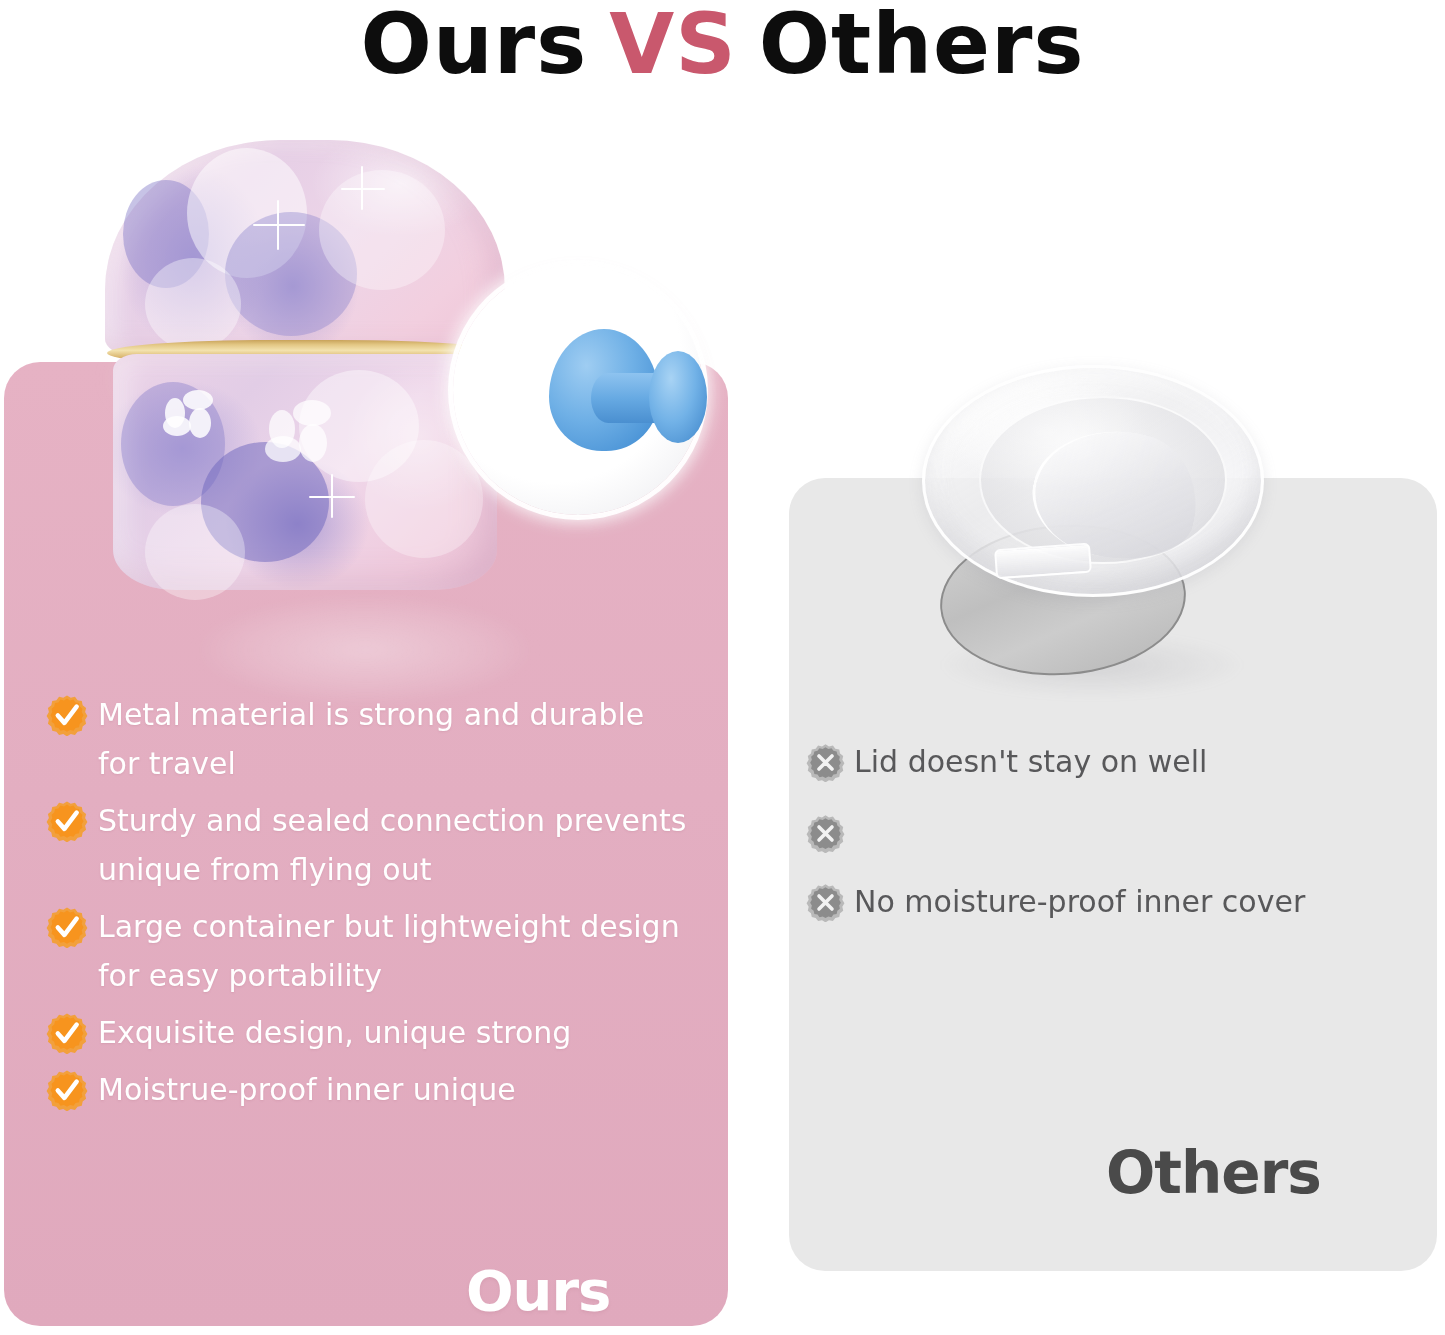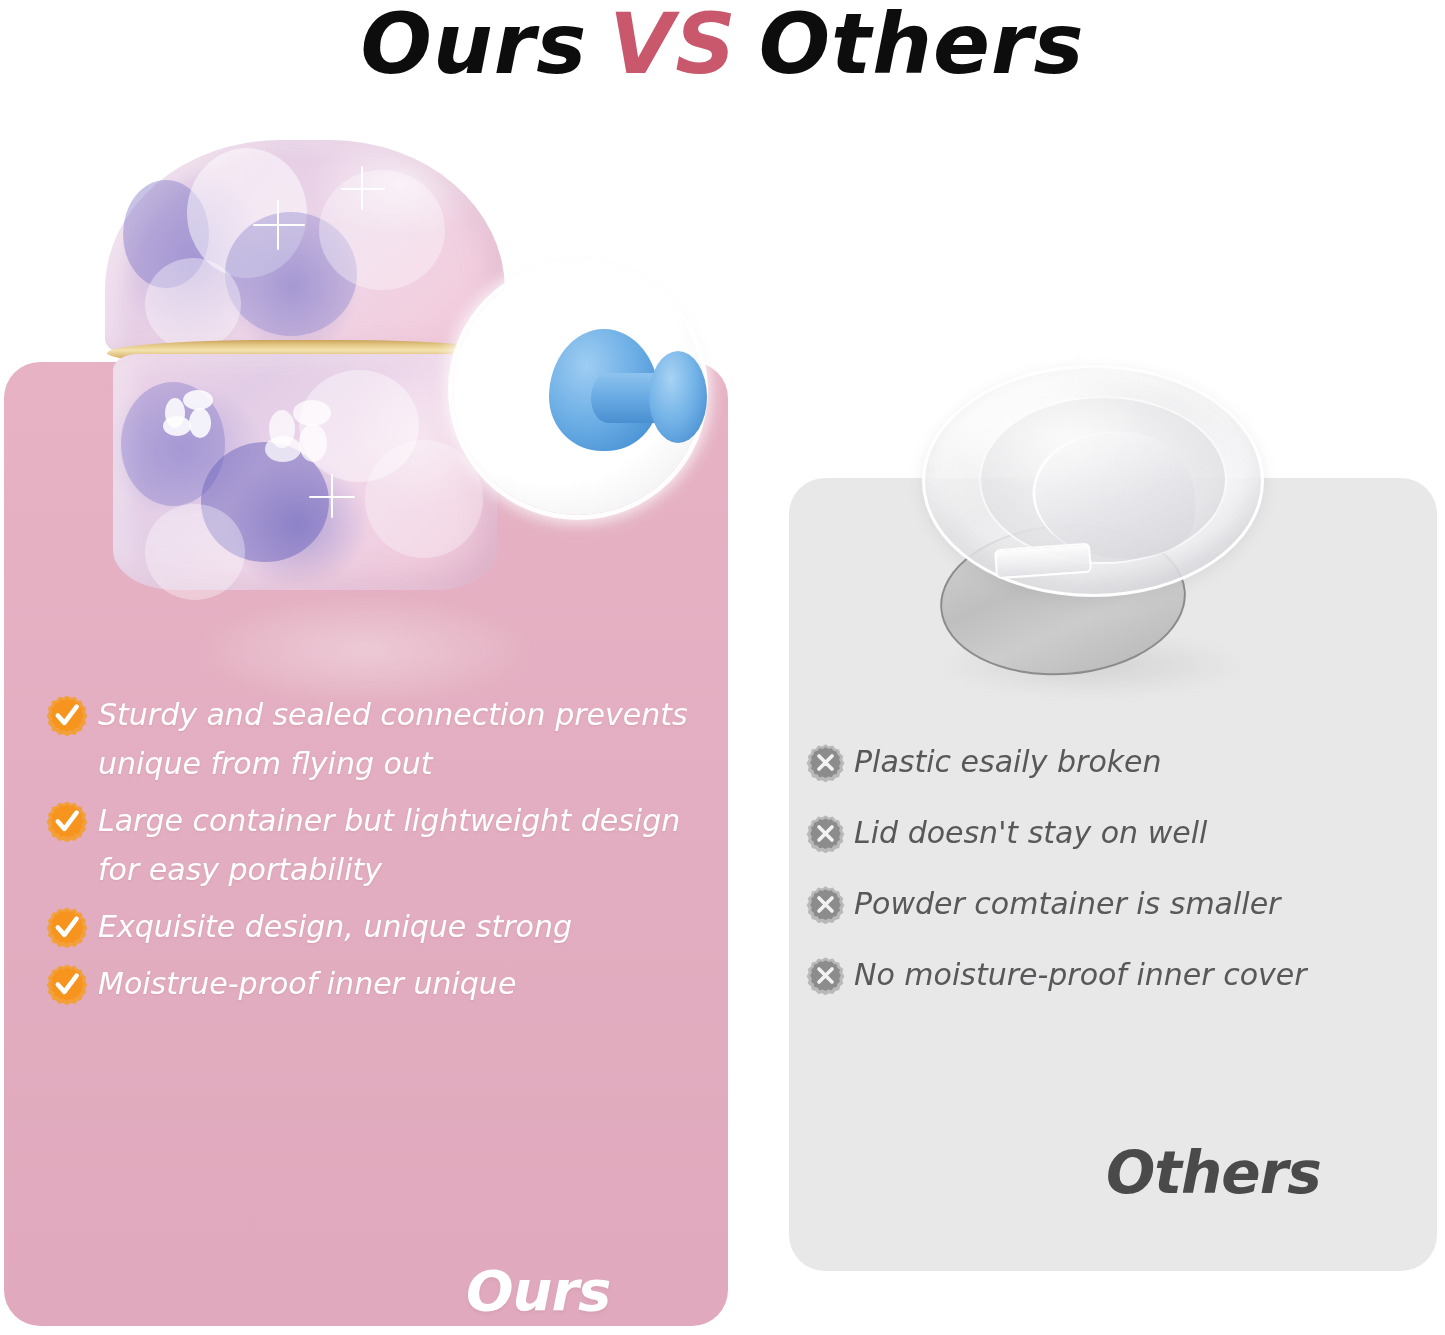--- a/index.html
+++ b/index.html
@@ -10,21 +10,20 @@
     background: #ffffff;
     font-family: "DejaVu Sans", sans-serif;
     overflow: hidden;
   }
 
   #stage {
     position: relative;
     width: 1391px;
     height: 1335px;
     background: #ffffff;
-    font-style: italic;
   }
 
   
   .title {
     position: absolute;
     top: -4px;
     left: 0;
     width: 1445px;
     text-align: center;
     font-family: "DejaVu Sans", sans-serif;
@@ -392,20 +391,30 @@
       <div class="puff-fluff"></div>
       <div class="puff-knob-base"></div>
       <div class="puff-knob-stem"></div>
       <div class="puff-knob-top"></div>
     </div>
   </div>
   <div class="jar-shadow"></div>
 
   <div class="list-ours">
 
+    <div class="feat">
+      <span class="badge">
+        <svg viewBox="0 0 48 48">
+          <path d="M24 1.6 28.3 4.2 33.1 3.1 36.1 7 40.9 8 41.9 12.9 45.8 15.9 44.7 20.7 47.3 25 44.7 29.3 45.8 34.1 41.9 37.1 40.9 41.9 36.1 43 33.1 46.9 28.3 45.8 24 48.4 19.7 45.8 14.9 46.9 11.9 43 7.1 41.9 6.1 37.1 2.2 34.1 3.3 29.3 0.7 25 3.3 20.7 2.2 15.9 6.1 12.9 7.1 8 11.9 7 14.9 3.1 19.7 4.2Z" fill="#f2a03c"></path>
+          <path d="M24 5.2 27.5 7.3 31.4 6.4 33.8 9.6 37.7 10.4 38.6 14.3 41.7 16.8 40.8 20.7 42.9 24.2 40.8 27.7 41.7 31.6 38.6 34.1 37.7 38 33.8 38.8 31.4 42 27.5 41.1 24 43.2 20.5 41.1 16.6 42 14.2 38.8 10.3 38 9.4 34.1 6.3 31.6 7.2 27.7 5.1 24.2 7.2 20.7 6.3 16.8 9.4 14.3 10.3 10.4 14.2 9.6 16.6 6.4 20.5 7.3Z" fill="#f7941e"></path>
+          <path d="M13.5 24.5 21 33 35 14.5" fill="none" stroke="#ffffff" stroke-width="5.2" stroke-linecap="round" stroke-linejoin="round"></path>
+        </svg>
+      </span>
+      <span class="feat-text">Metal material is strong and durable for travel</span>
+    </div>
 
     <div class="feat">
       <span class="badge">
         <svg viewBox="0 0 48 48">
           <path d="M24 1.6 28.3 4.2 33.1 3.1 36.1 7 40.9 8 41.9 12.9 45.8 15.9 44.7 20.7 47.3 25 44.7 29.3 45.8 34.1 41.9 37.1 40.9 41.9 36.1 43 33.1 46.9 28.3 45.8 24 48.4 19.7 45.8 14.9 46.9 11.9 43 7.1 41.9 6.1 37.1 2.2 34.1 3.3 29.3 0.7 25 3.3 20.7 2.2 15.9 6.1 12.9 7.1 8 11.9 7 14.9 3.1 19.7 4.2Z" fill="#f2a03c"></path>
           <path d="M24 5.2 27.5 7.3 31.4 6.4 33.8 9.6 37.7 10.4 38.6 14.3 41.7 16.8 40.8 20.7 42.9 24.2 40.8 27.7 41.7 31.6 38.6 34.1 37.7 38 33.8 38.8 31.4 42 27.5 41.1 24 43.2 20.5 41.1 16.6 42 14.2 38.8 10.3 38 9.4 34.1 6.3 31.6 7.2 27.7 5.1 24.2 7.2 20.7 6.3 16.8 9.4 14.3 10.3 10.4 14.2 9.6 16.6 6.4 20.5 7.3Z" fill="#f7941e"></path>
           <path d="M13.5 24.5 21 33 35 14.5" fill="none" stroke="#ffffff" stroke-width="5.2" stroke-linecap="round" stroke-linejoin="round"></path>
         </svg>
       </span>
       <span class="feat-text">Sturdy and sealed connection prevents unique from flying out</span>
@@ -455,61 +464,50 @@
     <div class="case-sifter"></div>
     <div class="case-lid">
       <div class="case-inner"></div>
       <div class="case-swirl"></div>
       <div class="case-tab"></div>
     </div>
   </div>
 
   <div class="list-others">
 
+
     <div class="feat">
       <span class="badge">
         <svg viewBox="0 0 48 48">
           <path d="M24 1.6 28.3 4.2 33.1 3.1 36.1 7 40.9 8 41.9 12.9 45.8 15.9 44.7 20.7 47.3 25 44.7 29.3 45.8 34.1 41.9 37.1 40.9 41.9 36.1 43 33.1 46.9 28.3 45.8 24 48.4 19.7 45.8 14.9 46.9 11.9 43 7.1 41.9 6.1 37.1 2.2 34.1 3.3 29.3 0.7 25 3.3 20.7 2.2 15.9 6.1 12.9 7.1 8 11.9 7 14.9 3.1 19.7 4.2Z" fill="#b9b9b9"></path>
           <path d="M24 5.2 27.5 7.3 31.4 6.4 33.8 9.6 37.7 10.4 38.6 14.3 41.7 16.8 40.8 20.7 42.9 24.2 40.8 27.7 41.7 31.6 38.6 34.1 37.7 38 33.8 38.8 31.4 42 27.5 41.1 24 43.2 20.5 41.1 16.6 42 14.2 38.8 10.3 38 9.4 34.1 6.3 31.6 7.2 27.7 5.1 24.2 7.2 20.7 6.3 16.8 9.4 14.3 10.3 10.4 14.2 9.6 16.6 6.4 20.5 7.3Z" fill="#8c8c8c"></path>
           <path d="M16 16 32 32 M32 16 16 32" fill="none" stroke="#f2f2f2" stroke-width="4.4" stroke-linecap="round"></path>
         </svg>
       </span>
-      <span class="feat-text">Plastic esaily broken</span>
+      <span class="feat-text">Lid doesn't stay on well</span>
     </div>
 
     <div class="feat">
       <span class="badge">
         <svg viewBox="0 0 48 48">
           <path d="M24 1.6 28.3 4.2 33.1 3.1 36.1 7 40.9 8 41.9 12.9 45.8 15.9 44.7 20.7 47.3 25 44.7 29.3 45.8 34.1 41.9 37.1 40.9 41.9 36.1 43 33.1 46.9 28.3 45.8 24 48.4 19.7 45.8 14.9 46.9 11.9 43 7.1 41.9 6.1 37.1 2.2 34.1 3.3 29.3 0.7 25 3.3 20.7 2.2 15.9 6.1 12.9 7.1 8 11.9 7 14.9 3.1 19.7 4.2Z" fill="#b9b9b9"></path>
           <path d="M24 5.2 27.5 7.3 31.4 6.4 33.8 9.6 37.7 10.4 38.6 14.3 41.7 16.8 40.8 20.7 42.9 24.2 40.8 27.7 41.7 31.6 38.6 34.1 37.7 38 33.8 38.8 31.4 42 27.5 41.1 24 43.2 20.5 41.1 16.6 42 14.2 38.8 10.3 38 9.4 34.1 6.3 31.6 7.2 27.7 5.1 24.2 7.2 20.7 6.3 16.8 9.4 14.3 10.3 10.4 14.2 9.6 16.6 6.4 20.5 7.3Z" fill="#8c8c8c"></path>
           <path d="M16 16 32 32 M32 16 16 32" fill="none" stroke="#f2f2f2" stroke-width="4.4" stroke-linecap="round"></path>
         </svg>
       </span>
-      <span class="feat-text">Lid doesn't stay on well</span>
     </div>
 
     <div class="feat">
       <span class="badge">
         <svg viewBox="0 0 48 48">
           <path d="M24 1.6 28.3 4.2 33.1 3.1 36.1 7 40.9 8 41.9 12.9 45.8 15.9 44.7 20.7 47.3 25 44.7 29.3 45.8 34.1 41.9 37.1 40.9 41.9 36.1 43 33.1 46.9 28.3 45.8 24 48.4 19.7 45.8 14.9 46.9 11.9 43 7.1 41.9 6.1 37.1 2.2 34.1 3.3 29.3 0.7 25 3.3 20.7 2.2 15.9 6.1 12.9 7.1 8 11.9 7 14.9 3.1 19.7 4.2Z" fill="#b9b9b9"></path>
           <path d="M24 5.2 27.5 7.3 31.4 6.4 33.8 9.6 37.7 10.4 38.6 14.3 41.7 16.8 40.8 20.7 42.9 24.2 40.8 27.7 41.7 31.6 38.6 34.1 37.7 38 33.8 38.8 31.4 42 27.5 41.1 24 43.2 20.5 41.1 16.6 42 14.2 38.8 10.3 38 9.4 34.1 6.3 31.6 7.2 27.7 5.1 24.2 7.2 20.7 6.3 16.8 9.4 14.3 10.3 10.4 14.2 9.6 16.6 6.4 20.5 7.3Z" fill="#8c8c8c"></path>
           <path d="M16 16 32 32 M32 16 16 32" fill="none" stroke="#f2f2f2" stroke-width="4.4" stroke-linecap="round"></path>
         </svg>
       </span>
-      <span class="feat-text">Powder comtainer is smaller</span>
-    </div>
-
-    <div class="feat">
-      <span class="badge">
-        <svg viewBox="0 0 48 48">
-          <path d="M24 1.6 28.3 4.2 33.1 3.1 36.1 7 40.9 8 41.9 12.9 45.8 15.9 44.7 20.7 47.3 25 44.7 29.3 45.8 34.1 41.9 37.1 40.9 41.9 36.1 43 33.1 46.9 28.3 45.8 24 48.4 19.7 45.8 14.9 46.9 11.9 43 7.1 41.9 6.1 37.1 2.2 34.1 3.3 29.3 0.7 25 3.3 20.7 2.2 15.9 6.1 12.9 7.1 8 11.9 7 14.9 3.1 19.7 4.2Z" fill="#b9b9b9"></path>
-          <path d="M24 5.2 27.5 7.3 31.4 6.4 33.8 9.6 37.7 10.4 38.6 14.3 41.7 16.8 40.8 20.7 42.9 24.2 40.8 27.7 41.7 31.6 38.6 34.1 37.7 38 33.8 38.8 31.4 42 27.5 41.1 24 43.2 20.5 41.1 16.6 42 14.2 38.8 10.3 38 9.4 34.1 6.3 31.6 7.2 27.7 5.1 24.2 7.2 20.7 6.3 16.8 9.4 14.3 10.3 10.4 14.2 9.6 16.6 6.4 20.5 7.3Z" fill="#8c8c8c"></path>
-          <path d="M16 16 32 32 M32 16 16 32" fill="none" stroke="#f2f2f2" stroke-width="4.4" stroke-linecap="round"></path>
-        </svg>
-      </span>
       <span class="feat-text">No moisture-proof inner cover</span>
     </div>
 
   </div>
 
   <div class="brand brand-others">Others</div>
 
 </div>
 
 </body></html>

